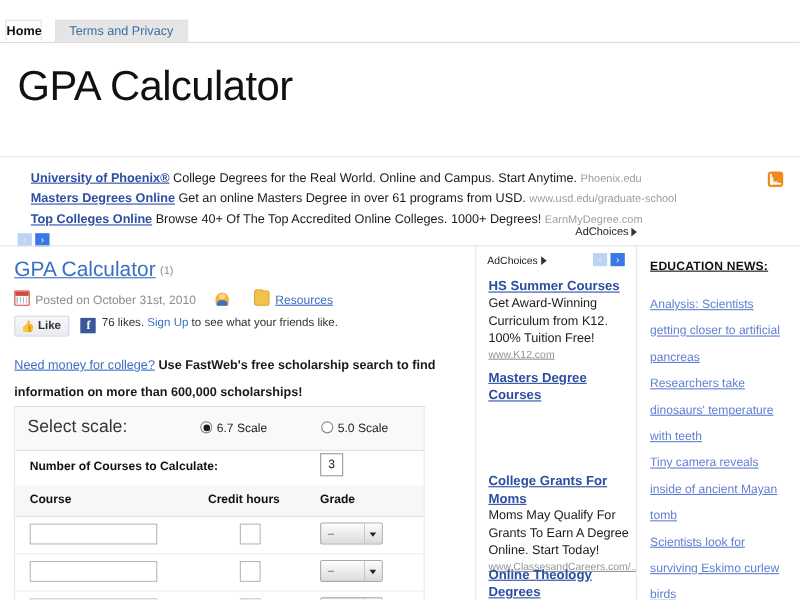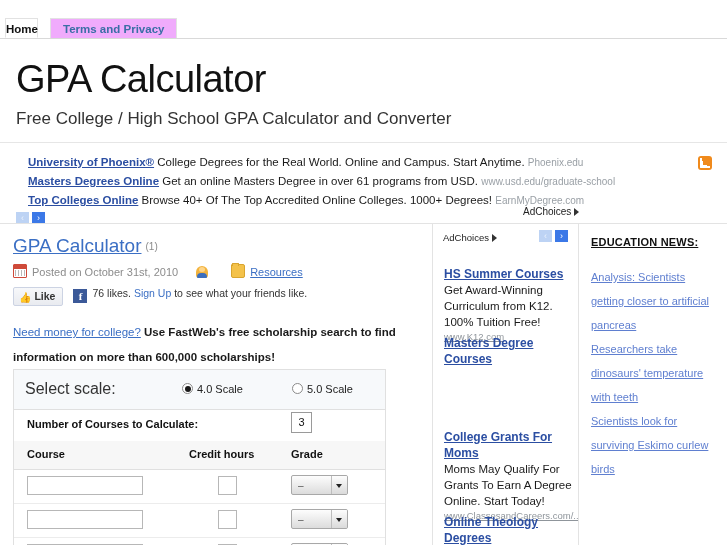--- a/index.html
+++ b/index.html
@@ -19,24 +19,23 @@
     border-bottom:1px solid #d9d9d9;
     box-sizing:border-box;
   }
   .tab{
     position:absolute;top:0;height:20px;line-height:20px;
     padding:0 12px;box-sizing:border-box;
     font-size:11.5px;
     border-left:1px solid #e2e2e2;
     border-right:1px solid #e2e2e2;
     border-top:1px solid #e2e2e2;
-    background:#f0abfc;
+    background:#e5e5e5;
     color:#3a6ea5;
     white-space:nowrap;
-    font-weight:bold;
   }
   .tab.home{
     left:5px;width:33px;padding:0;text-align:center;
     font-weight:bold;color:#111;background:#ffffff;
     border-bottom:1px solid #ffffff;
   }
   .tab.terms{left:50px;}
 
   
   .site-title{
@@ -219,21 +218,21 @@
   .midcol{position:absolute;left:433px;top:224px;width:145px;height:321px;overflow:hidden;}
   .mid-head{position:absolute;left:10px;top:8px;font-size:9.5px;color:#222;white-space:nowrap;}
   .mid-nav{position:absolute;left:106px;top:6px;}
   .ad{position:absolute;left:11px;width:128px;}
   .ad a.t{
     color:#2b4ea2;font-size:12px;line-height:16px;font-weight:bold;
     text-decoration:underline;display:block;
   }
   .ad .d{color:#1a1a1a;font-size:11.5px;line-height:16px;}
   .ad .u{color:#8f959b;font-size:9.5px;text-decoration:underline;display:block;line-height:13px;}
-  .ad1{top:42px;} .ad2{top:111px;} .ad3{top:205px;} .ad4{top:290px;}
+  .ad1{top:28px;} .ad2{top:111px;} .ad3{top:205px;} .ad4{top:290px;}
 
   
   .newscol{position:absolute;left:579px;top:224px;width:148px;height:321px;overflow:hidden;}
   .news-head{
     position:absolute;left:12px;top:12px;font-size:11px;font-weight:bold;
     color:#111;letter-spacing:0.2px;white-space:nowrap;text-decoration:underline;
   }
   .news-list{position:absolute;left:12px;top:41px;width:128px;}
   .news-list a{
     color:#5f7fd0;font-size:11px;line-height:24px;text-decoration:underline;
@@ -245,21 +244,20 @@
 <body>
 
 <div class="page">
 
   <div class="tabbar">
     <div class="tab home">Home</div>
     <div class="tab terms">Terms and Privacy</div>
   </div>
 
   <h1 class="site-title">GPA Calculator</h1>
-  <h2 class="site-sub">Free College / High School GPA Calculator and Converter</h2>
 
   <div class="topad">
     <div class="topad-row r1">
       <a href="#">University of Phoenix®</a>
       <span class="desc">College Degrees for the Real World. Online and Campus. Start Anytime.</span>
       <span class="url">Phoenix.edu</span>
     </div>
     <div class="topad-row r2">
       <a href="#">Masters Degrees Online</a>
       <span class="desc">Get an online Masters Degree in over 61 programs from USD.</span>
@@ -297,21 +295,21 @@
     <div class="fbbar">
       <span class="fb-like"><span class="thumb">👍</span><span>Like</span></span><span class="fb-f">f</span><span>76 likes.</span>&nbsp;<a href="#">Sign Up</a>&nbsp;<span>to see what your friends like.</span>
     </div>
 
     <div class="blurb"><a href="#">Need money for college?</a> <b>Use FastWeb's free scholarship search to find information on more than 600,000 scholarships!</b></div>
 
     <div class="calc">
 
       <div class="scale-row">
         <span class="scale-label">Select scale:</span>
-        <span class="radio-opt o1"><span class="rdo on"></span><span>4.0 Scale</span></span>
+        <span class="radio-opt o1"><span class="rdo on"></span><span>6.7 Scale</span></span>
         <span class="radio-opt o2"><span class="rdo"></span><span>5.0 Scale</span></span>
       </div>
 
       <div class="ncourse-row">
         <span class="ncourse-label">Number of Courses to Calculate:</span>
         <div class="ncourse-box">3</div>
       </div>
 
       <div class="thead">
         <span class="th c1">Course</span>
@@ -373,18 +371,19 @@
     <div class="ad ad4">
       <a class="t" href="#">Online Theology Degrees</a>
     </div>
   </div>
 
   <div class="newscol">
     <div class="news-head">EDUCATION NEWS:</div>
     <div class="news-list">
       <div class="news-item"><a href="#">Analysis: Scientists getting closer to artificial pancreas</a></div>
       <div class="news-item"><a href="#">Researchers take dinosaurs' temperature with teeth</a></div>
+      <div class="news-item"><a href="#">Tiny camera reveals inside of ancient Mayan tomb</a></div>
       <div class="news-item"><a href="#">Scientists look for surviving Eskimo curlew birds</a></div>
 
     </div>
   </div>
 
 </div>
 
 </body></html>

